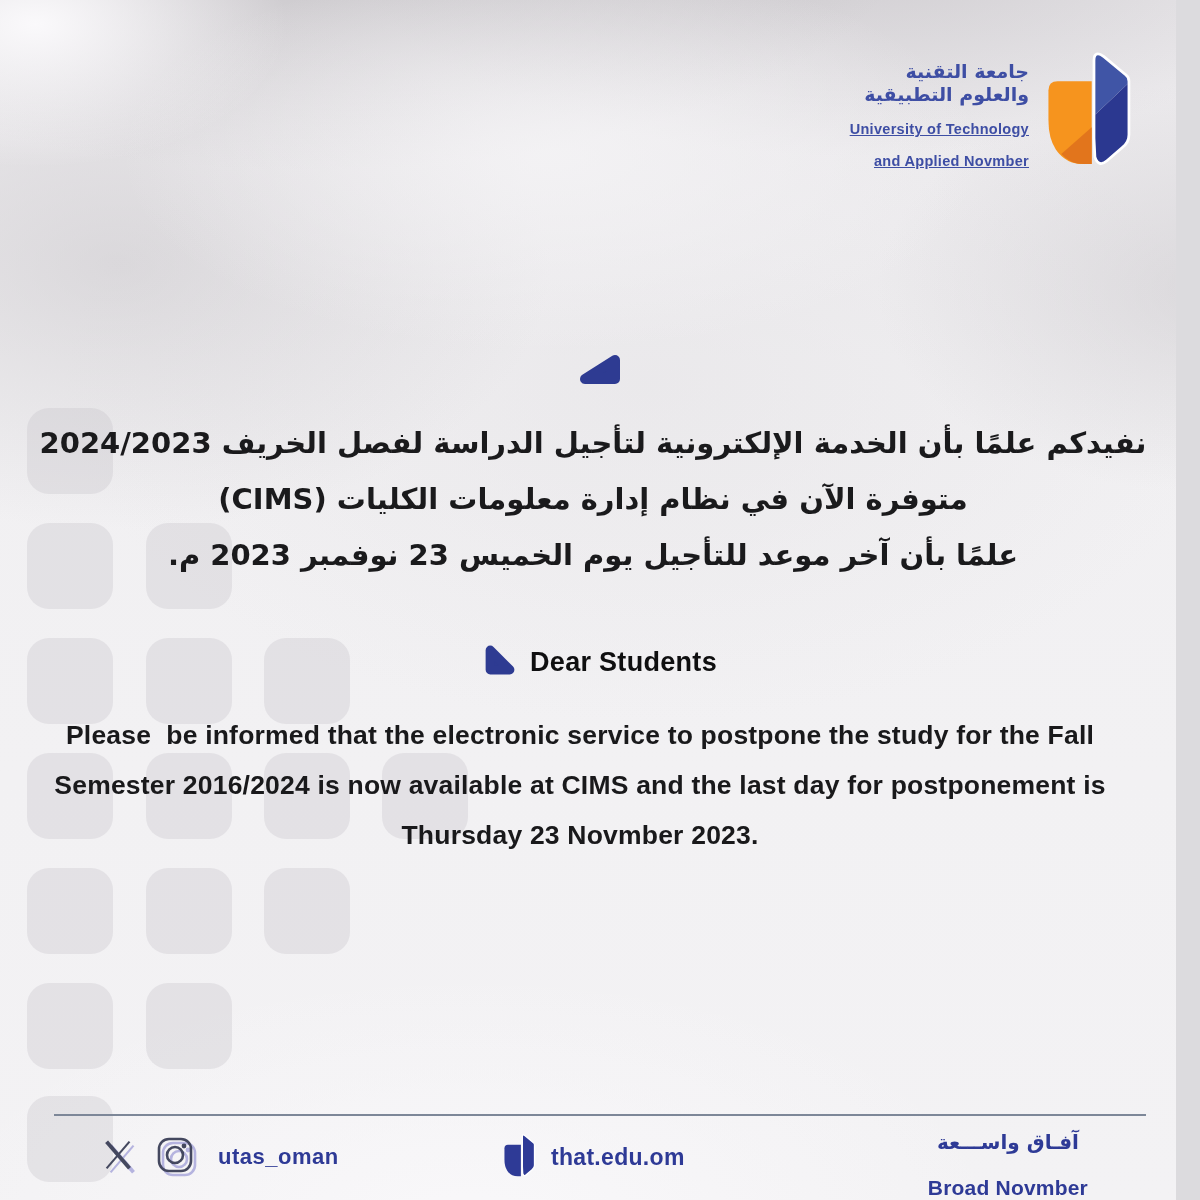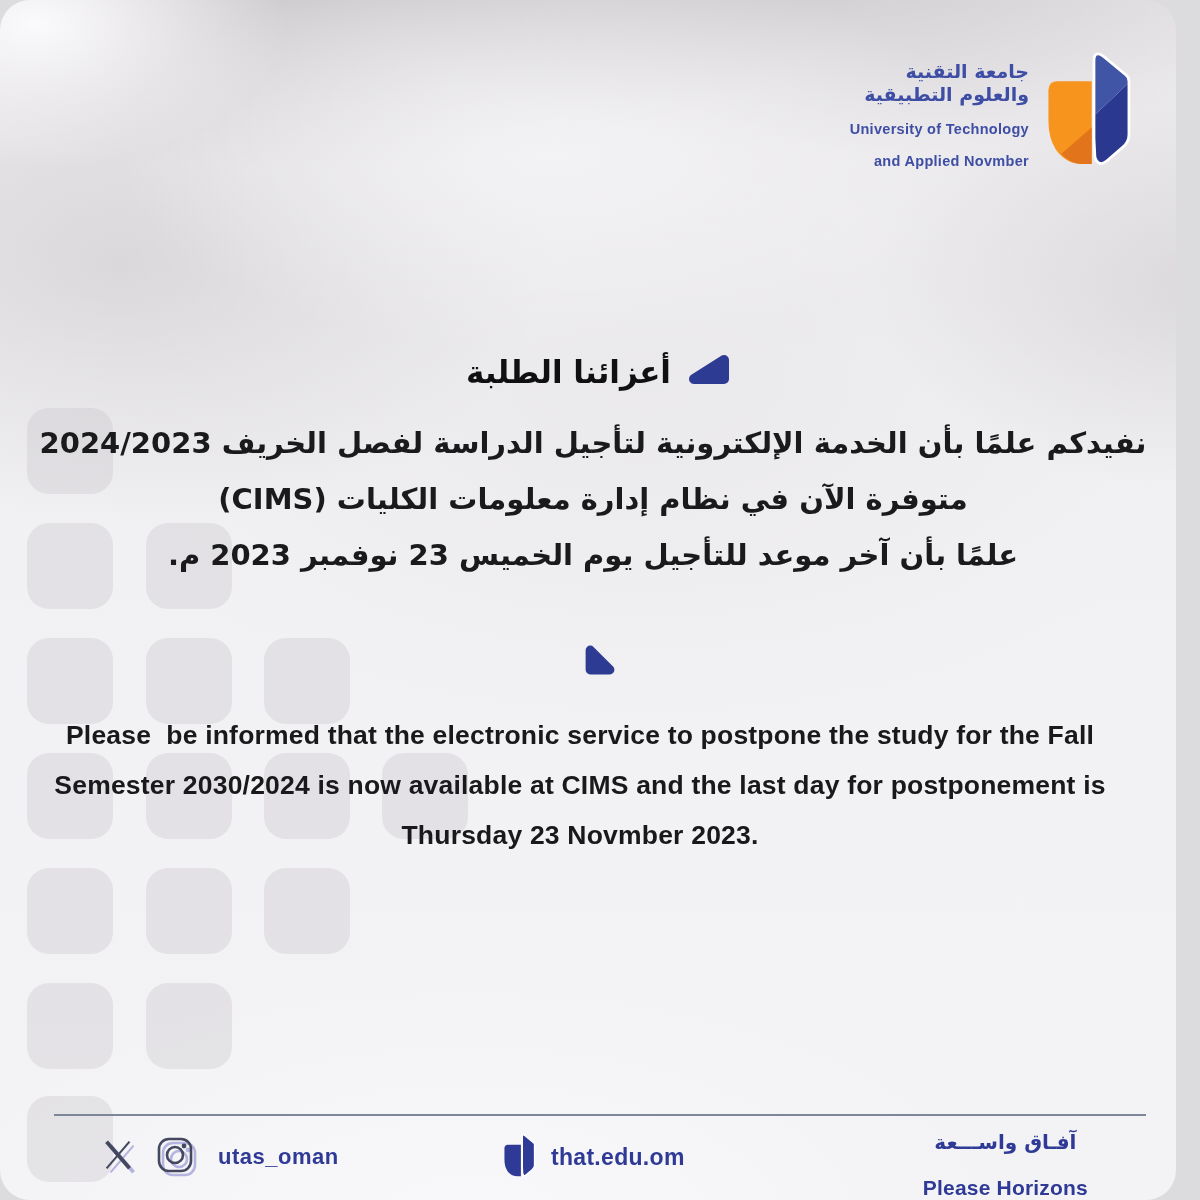--- a/index.html
+++ b/index.html
@@ -10,29 +10,28 @@
       radial-gradient(420px 240px at 3% 2%, rgba(252,251,253,.95), rgba(252,251,253,0) 60%),
       radial-gradient(620px 280px at 47% 13%, rgba(244,243,245,.85), rgba(244,243,245,0) 70%),
       radial-gradient(1000px 430px at 26% -8%, rgba(186,183,187,.85), rgba(186,183,187,0) 62%),
       radial-gradient(840px 380px at 72% -6%, rgba(193,190,194,.7), rgba(193,190,194,0) 60%),
       radial-gradient(540px 330px at 103% 24%, rgba(202,199,203,.55), rgba(202,199,203,0) 62%),
       radial-gradient(700px 430px at 10% 22%, rgba(198,195,199,.5), rgba(198,195,199,0) 62%),
       radial-gradient(900px 520px at 55% 32%, rgba(224,222,225,.4), rgba(224,222,225,0) 65%),
       radial-gradient(900px 420px at 40% 102%, rgba(250,249,251,.8), rgba(250,249,251,0) 60%),
       linear-gradient(180deg,#e9e7ea 0%,#f1f0f2 30%,#f3f2f4 100%);
     font-family:"Liberation Sans",sans-serif;
-    border-radius:30px;
   }
   .sq{position:absolute;width:86px;height:86px;border-radius:22px;
       background:rgba(197,194,199,.32);filter:blur(.6px);}
   
   .brand{position:absolute;top:48px;right:42px;display:flex;align-items:flex-end;gap:13px;}
   .brand-text{text-align:right;color:#3e4ea4;padding-bottom:2px;}
   .brand-ar{direction:rtl;font:700 19px/1.25 "DejaVu Sans",sans-serif;}
-  .brand-en{font:700 14.5px/1.2 "Liberation Sans",sans-serif;margin-top:14px;letter-spacing:.3px;}
+  .brand-en{font:700 14.5px/1.2 "Liberation Sans",sans-serif;margin-top:14px;letter-spacing:.3px;text-decoration:underline;}
   
   .ar-heading-row{position:absolute;top:352px;left:0;right:0;display:flex;
       justify-content:center;align-items:center;gap:13px;transform:translateX(11px);}
   .ar-heading{direction:rtl;font:700 31px "DejaVu Sans",sans-serif;color:#101012;}
   .ar-para{position:absolute;top:415px;left:0;right:0;text-align:center;direction:rtl;
       color:#1a1a1c;font:600 29px/56px "DejaVu Sans",sans-serif;transform:translateX(5px);}
   
   .en-heading-row{position:absolute;top:642px;left:0;right:0;display:flex;
       justify-content:center;align-items:center;gap:12px;transform:translateX(11px);}
   .en-heading{font:700 27px "Liberation Sans",sans-serif;color:#0f0f10;letter-spacing:.3px;}
@@ -89,45 +88,45 @@
         <path d="M17 36 H54 V126 H45 Q26 126 15 110 Q7 98 7 78 V46 Q7 36 17 36 Z" fill="#f6941e"></path>
         <path d="M54 86 V126 H45 Q31 126 21 115 Z" fill="#e2751c"></path>
         <path d="M58 13 Q58 4 66 10 L90 30 Q93 32 93 36 L93 94 Q93 102 86 107 L70 121 Q62 128 59 118 L58 98 Z" fill="#ffffff" stroke="#ffffff" stroke-width="6" stroke-linejoin="round"></path>
         <path d="M58 36 L58 13 Q58 4 66 10 L90 30 Q93 32 93 36 L93 39 L58 72 Z" fill="#4055a6"></path>
         <path d="M93 39 V94 Q93 102 86 107 L70 121 Q62 128 59 118 L58 98 L58 72 Z" fill="#2b3890"></path>
       </svg>
     </span>
   </div>
 
   <div class="ar-heading-row">
-    <span class="ar-heading">أعزائنا الطلبة</span>
     <span>
       <svg width="48" height="36" viewBox="0 0 48 36">
         <path d="M10 27 L40 27 L40 8 Z" fill="#2e3b92" stroke="#2e3b92" stroke-width="10" stroke-linejoin="round"></path>
       </svg>
     </span>
   </div>
 
   <div class="ar-para">
     <div>نفيدكم علمًا بأن الخدمة الإلكترونية لتأجيل الدراسة لفصل الخريف 2024/2023</div>
     <div>متوفرة الآن في نظام إدارة معلومات الكليات (CIMS)</div>
     <div>علمًا بأن آخر موعد للتأجيل يوم الخميس 23 نوفمبر 2023 م.</div>
   </div>
 
   <div class="en-heading-row">
     <span>
       <svg width="37" height="37" viewBox="0 0 36 36">
         <path d="M9 8 L9 27 L28 27 Z" fill="#2e3b92" stroke="#2e3b92" stroke-width="9" stroke-linejoin="round"></path>
       </svg>
     </span>
+    <span class="en-heading">Dear Students</span>
   </div>
 
   <div class="en-para">
     <div>Please  be informed that the electronic service to postpone the study for the Fall</div>
-    <div>Semester 2030/2024 is now available at CIMS and the last day for postponement is</div>
+    <div>Semester 2016/2024 is now available at CIMS and the last day for postponement is</div>
     <div>Thursday 23 Novmber 2023.</div>
   </div>
 
   <div class="footer-line"></div>
 
   <div class="footer">
     <div class="fg fg-left">
       <span class="soc">
         <svg width="42" height="42" viewBox="0 0 44 44" fill="none">
           <path d="M9 8 L33 36" stroke="#44485f" stroke-width="4"></path>
@@ -149,17 +148,17 @@
         <svg width="35" height="46" viewBox="0 0 100 130">
           <path d="M17 36 H54 V126 H45 Q26 126 15 110 Q7 98 7 78 V46 Q7 36 17 36 Z" fill="#2e3a96"></path>
           <path d="M58 13 Q58 4 66 10 L90 30 Q93 32 93 36 L93 94 Q93 102 86 107 L70 121 Q62 128 59 118 L58 98 Z" fill="#2e3a96" stroke="#ffffff" stroke-width="4" stroke-linejoin="round"></path>
         </svg>
       </span>
       <span class="website">that.edu.om</span>
     </div>
 
     <div class="fg fg-right">
       <span class="slogan-ar">آفـاق واســـعة</span>
-      <span class="slogan-en">Please Horizons</span>
+      <span class="slogan-en">Broad Novmber</span>
     </div>
   </div>
 
 </div>
 
 </body></html>

